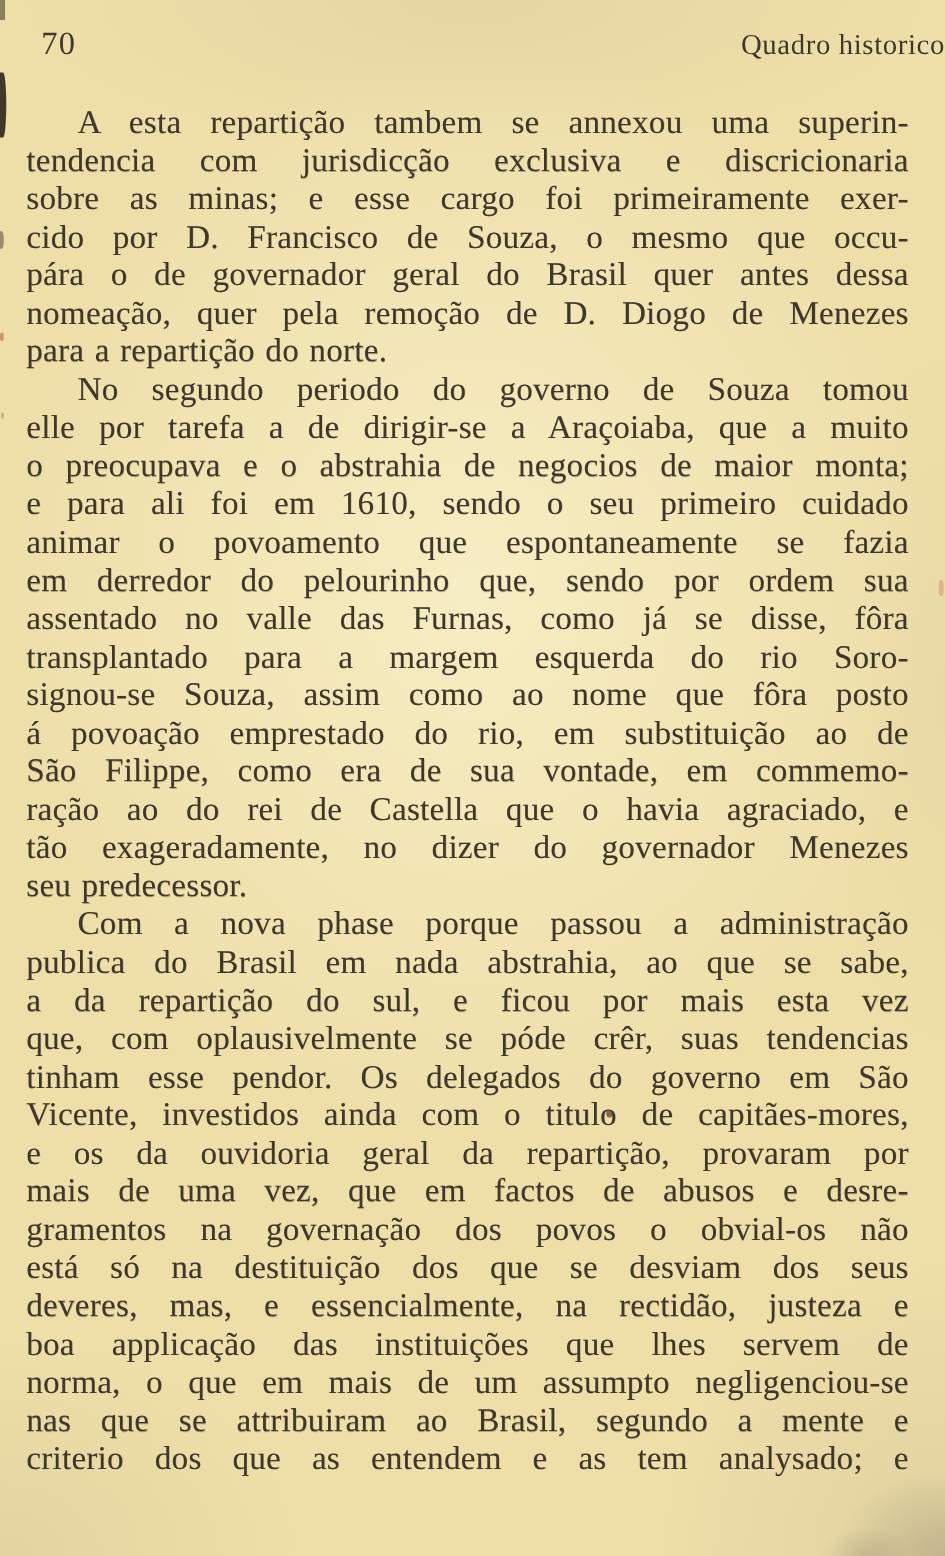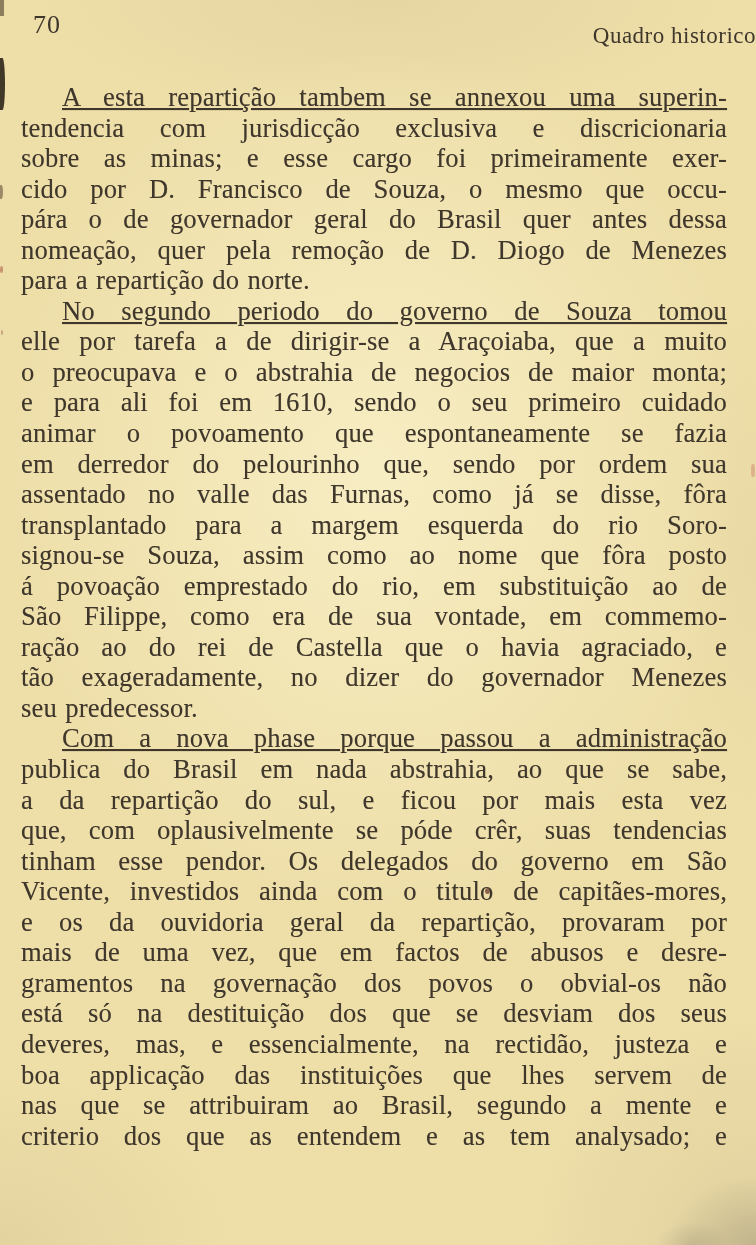--- a/index.html
+++ b/index.html
@@ -11,39 +11,39 @@
       radial-gradient(ellipse 70% 50% at 50% 38%, rgba(255,249,216,0.55), rgba(255,249,216,0) 70%),
       radial-gradient(ellipse 40% 25% at 100% 100%, rgba(170,155,120,0.22), transparent 75%),
       radial-gradient(ellipse 45% 20% at 0% 100%, rgba(200,180,130,0.28), transparent 70%),
       radial-gradient(ellipse 60% 12% at 50% 0%, rgba(205,185,138,0.25), transparent 80%),
       radial-gradient(ellipse 18% 30% at 100% 45%, rgba(220,200,150,0.25), transparent 75%);
     overflow:hidden;
     font-family:"Liberation Serif","DejaVu Serif",serif;
     color:#3f372c;
   }
   .pagenum{
-    position:absolute;left:33px;top:10px;
+    position:absolute;left:33px;top:20px;
     font-size:26px;letter-spacing:1px;
   }
   .running-title{
     position:absolute;left:0;top:23px;width:100%;
     text-align:right;font-size:23px;letter-spacing:0.5px;
   }
   .text-block{
     position:absolute;left:21px;right:29px;top:82px;
     font-size:26.5px;line-height:30.55px;
     word-spacing:1.5px;letter-spacing:0.2px;
     text-shadow:0.3px 0.3px 0.5px rgba(62,52,40,0.35);
   }
   .line{
     text-align:justify;
     text-align-last:justify;
     white-space:nowrap; 
   }
-  .line.indent{padding-left:41px;text-decoration:underline;}
+  .line.indent{padding-left:41px;}
   .line.last{text-align-last:left;}
   
   .artifact{position:absolute;pointer-events:none;}
   .corner-topleft{left:0;top:0;width:4px;height:16px;background:#3a2e1e;opacity:.55;}
   .gutter-blob{left:0;top:58px;width:5px;height:52px;background:#241c12;border-radius:0 70% 70% 0;opacity:.85;filter:blur(.4px);}
   .gutter-mark2{left:0;top:185px;width:3px;height:14px;background:#4a3826;opacity:.5;border-radius:0 60% 60% 0;}
   .speck1{left:0;top:266px;width:3px;height:7px;background:#a34a33;opacity:.5;border-radius:50%;}
   .speck2{left:1px;top:330px;width:2px;height:5px;background:#8b4a3a;opacity:.4;border-radius:50%;}
   .speck3{right:1px;top:464px;width:4px;height:13px;background:#c9826f;opacity:.45;border-radius:40%;}
   .ink-dot{left:485px;top:888px;width:5px;height:6px;background:#6e4438;border-radius:50%;opacity:.8;}
@@ -90,20 +90,21 @@
         <div class="line">a da repartição do sul, e ficou por mais esta vez</div>
         <div class="line">que, com oplausivelmente se póde crêr, suas tendencias</div>
         <div class="line">tinham esse pendor.  Os delegados do governo em São</div>
         <div class="line">Vicente, investidos ainda com o titulo de capitães-mores,</div>
         <div class="line">e os da ouvidoria geral da repartição, provaram por</div>
         <div class="line">mais de uma vez, que em factos de abusos e desre-</div>
         <div class="line">gramentos na governação dos povos o obvial-os não</div>
         <div class="line">está só na destituição dos que se desviam dos seus</div>
         <div class="line">deveres, mas, e essencialmente, na rectidão, justeza e</div>
         <div class="line">boa applicação das instituições que lhes servem de</div>
+        <div class="line">norma, o que em mais de um assumpto negligenciou-se</div>
         <div class="line">nas que se attribuiram ao Brasil, segundo a mente e</div>
         <div class="line">criterio dos que as entendem e as tem analysado; e</div>
       </div>
     </main>
 
   <div class="artifact corner-topleft"></div>
   <div class="artifact gutter-blob"></div>
   <div class="artifact gutter-mark2"></div>
   <div class="artifact speck1"></div>
   <div class="artifact speck2"></div>

